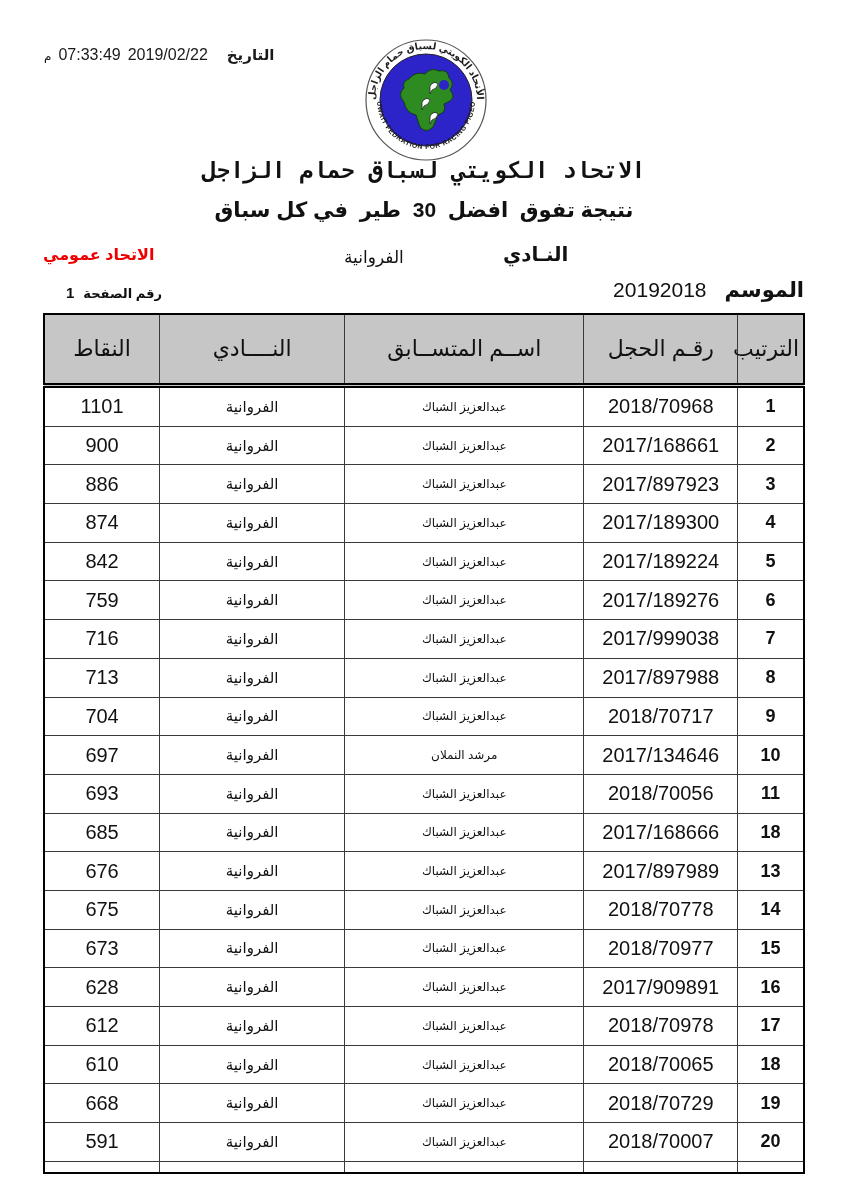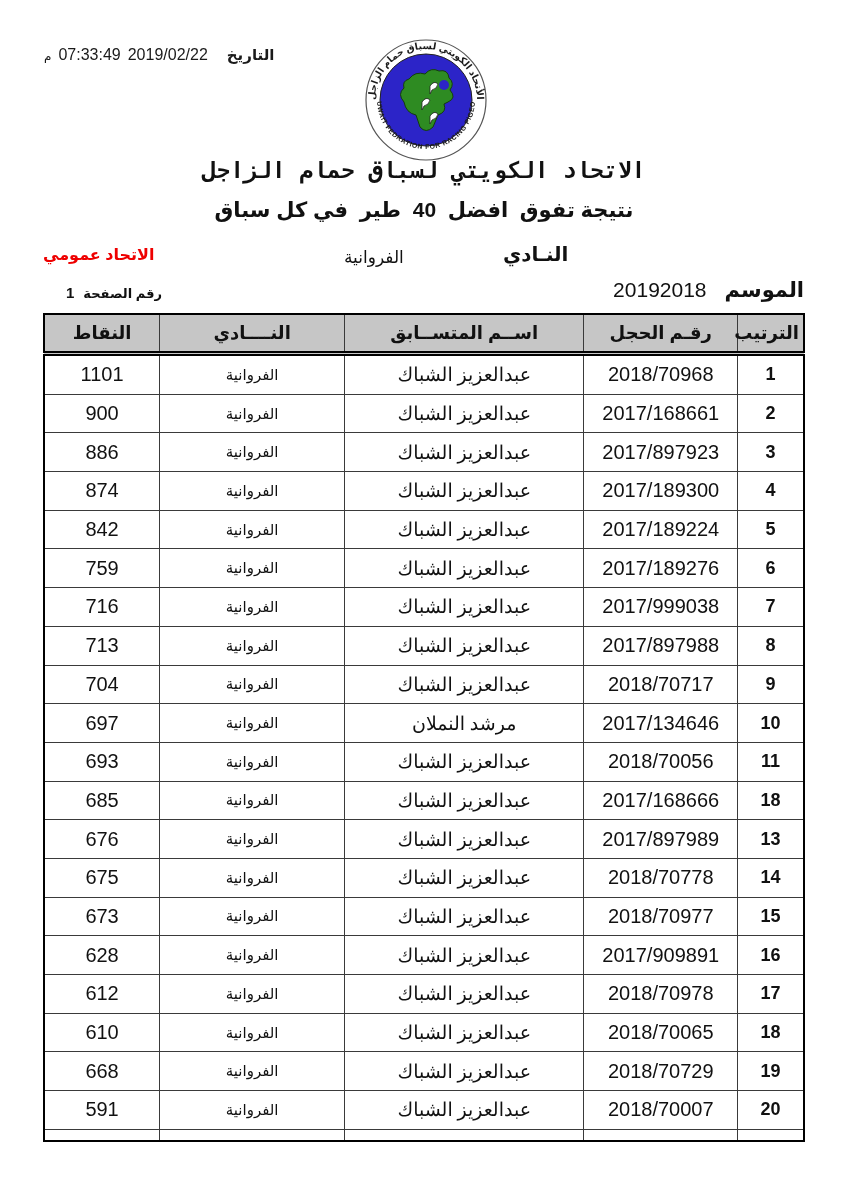--- a/index.html
+++ b/index.html
@@ -42,33 +42,33 @@
   table.results{
     position:absolute;top:313px;left:43px;width:762px;
     border-collapse:collapse;table-layout:fixed;direction:rtl;
     border:2px solid #000;
   }
   table.results th{
     background:#c6c6c6;
     border:1px solid #3a3a3a;
     border-bottom:5px double #000;
     height:36px;
-    font-size:18px;font-weight:bold;
+    font-size:22px;font-weight:normal;
     text-align:center;vertical-align:middle;
-    padding:0 4px;
+    padding:16px 4px;
   }
   table.results td{
     border:1px solid #3a3a3a;
     height:37.7px;
     text-align:center;vertical-align:middle;
     padding:0 4px;overflow:hidden;white-space:nowrap;
   }
   td.col-rank{font-weight:bold;font-size:18px;}
   td.col-ring{font-size:20px;direction:ltr;}
-  td.col-name{font-size:19px;font-family:Liberation Serif, serif;}
+  td.col-name{font-size:12px;}
   td.col-club{font-size:15px;}
   td.col-points{font-size:20px;direction:ltr;}
   tr.filler td{height:10px;border-top:1px solid #3a3a3a;border-bottom:none;}
 </style>
 </head>
 <body>
 
 <div class="page">
 
   <div class="date-line">
@@ -92,21 +92,21 @@
       <textPath href="#arcBottom" startOffset="50%" text-anchor="middle">KUWAIT FEDRATION FOR RACING PIGEON</textPath>
     </text>
     <path d="M45,41 Q51,33 61,36 Q67,29 75,33 Q84,31 85,40 Q91,45 86,52 Q93,60 84,64 L80,66 Q83,74 74,77 L69,89 Q62,96 56,89 L52,77 Q42,75 40,64 Q33,56 40,50 Q38,43 45,41 Z" stroke="#143d0e" stroke-width="1" fill="#2e8b22"></path>
     <circle cx="80" cy="47" r="5" fill="#2c24c8"></circle>
     <path d="M66,48 q4,-6 8,-2 q-1,5 -6,6 l-2,4 z" fill="#ffffff" stroke="#222" stroke-width="0.8"></path>
     <path d="M58,64 q4,-6 8,-2 q-1,5 -6,6 l-2,4 z" fill="#ffffff" stroke="#222" stroke-width="0.8"></path>
     <path d="M66,78 q4,-6 8,-2 q-1,5 -6,6 l-2,4 z" fill="#ffffff" stroke="#222" stroke-width="0.8"></path>
   </svg>
 
   <div class="title1">الاتحاد الكويتي لسباق حمام الزاجل</div>
-  <div class="title2">نتيجة تفوق  افضل  40  طير  في كل سباق</div>
+  <div class="title2">نتيجة تفوق  افضل  30  طير  في كل سباق</div>
 
   <span class="club-label">النـادي</span>
   <span class="club-value">الفروانية</span>
 
   <div class="union-scope">الاتحاد عمومي</div>
 
   <div class="season">
     <span class="lbl">الموسم</span>
     <span class="val">20192018</span>
   </div>

